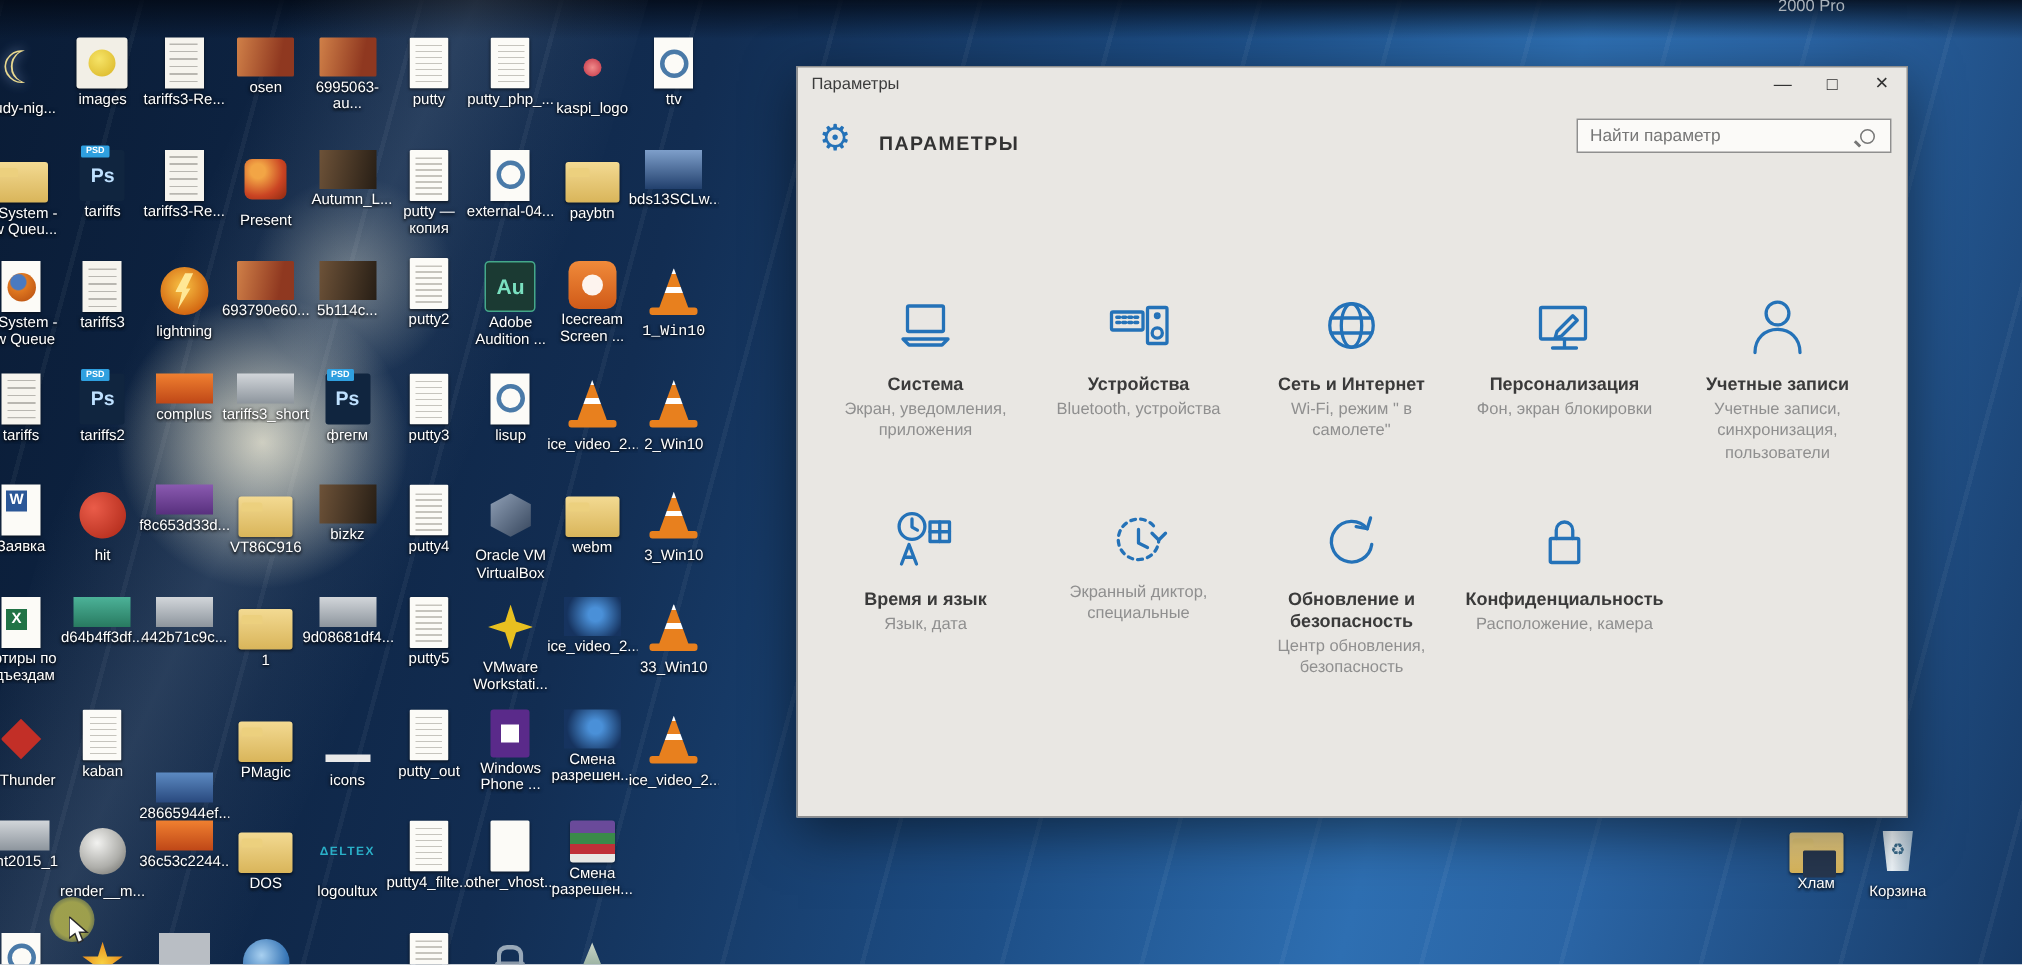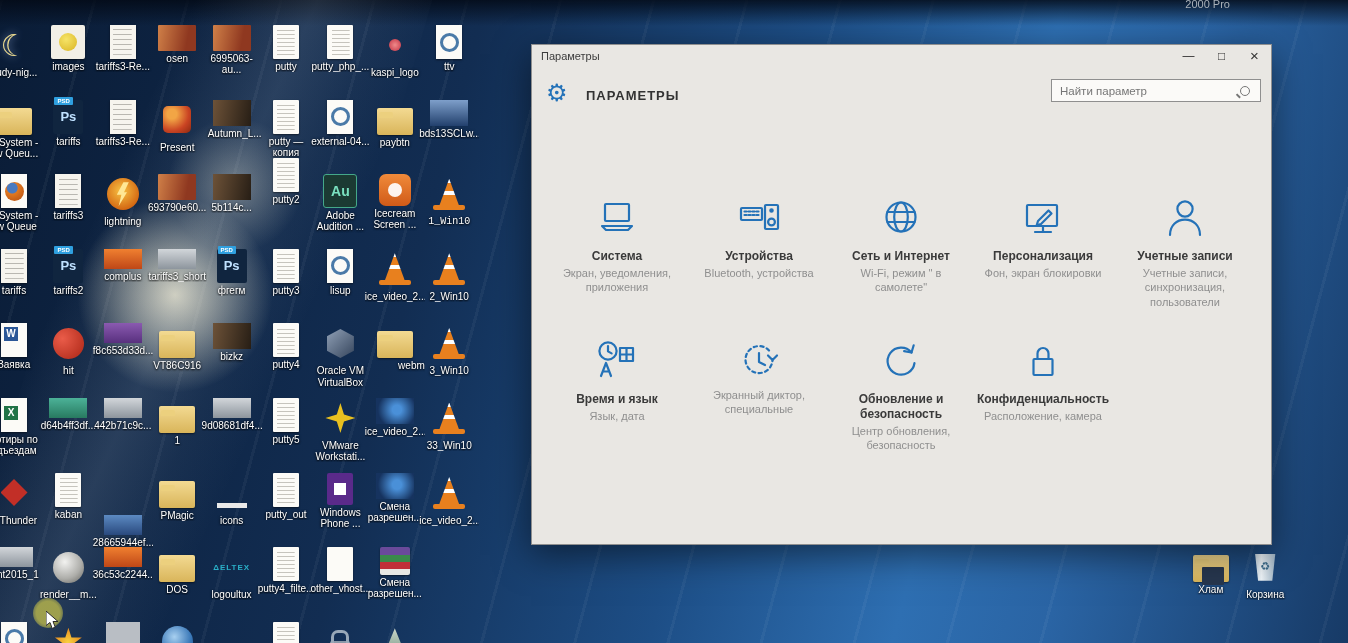--- a/index.html
+++ b/index.html
@@ -270,21 +270,21 @@
       <div class="di" style="left: 147.2px; top: 174.2px;">
         <div class="art" data-icon="photo-warm"></div>
         <div class="lbl">693790e60...</div>
       </div>
 
       <div class="di" style="left: 201.6px; top: 174.2px;">
         <div class="art" data-icon="photo-dark"></div>
         <div class="lbl">5b114c...</div>
       </div>
 
-      <div class="di" style="left: 256px; top: 158px;">
+      <div class="di" style="left: 256px; top: 172px;">
         <div class="art" data-icon="text-doc"></div>
         <div class="lbl">putty2</div>
       </div>
 
       <div class="di" style="left: 310.4px; top: 174.2px;">
         <div class="art" data-icon="audition"></div>
         <div class="lbl">Adobe Audition ...</div>
       </div>
 
       <div class="di" style="left: 364.8px; top: 174.2px;">
@@ -370,21 +370,21 @@
       <div class="di" style="left: 256px; top: 323.4px;">
         <div class="art" data-icon="text-doc"></div>
         <div class="lbl">putty4</div>
       </div>
 
       <div class="di" style="left: 310.4px; top: 323.4px;">
         <div class="art" data-icon="virtualbox"></div>
         <div class="lbl">Oracle VM VirtualBox</div>
       </div>
 
-      <div class="di" style="left: 364.8px; top: 323.4px; text-align: right;">
+      <div class="di" style="left: 364.8px; top: 323.4px;">
         <div class="art" data-icon="folder"></div>
         <div class="lbl">webm</div>
       </div>
 
       <div class="di" style="left: 419.2px; top: 323.4px;">
         <div class="art" data-icon="vlc"></div>
         <div class="lbl">3_Win10</div>
       </div>
 
       <div class="di" style="left: -16px; top: 398px;">

